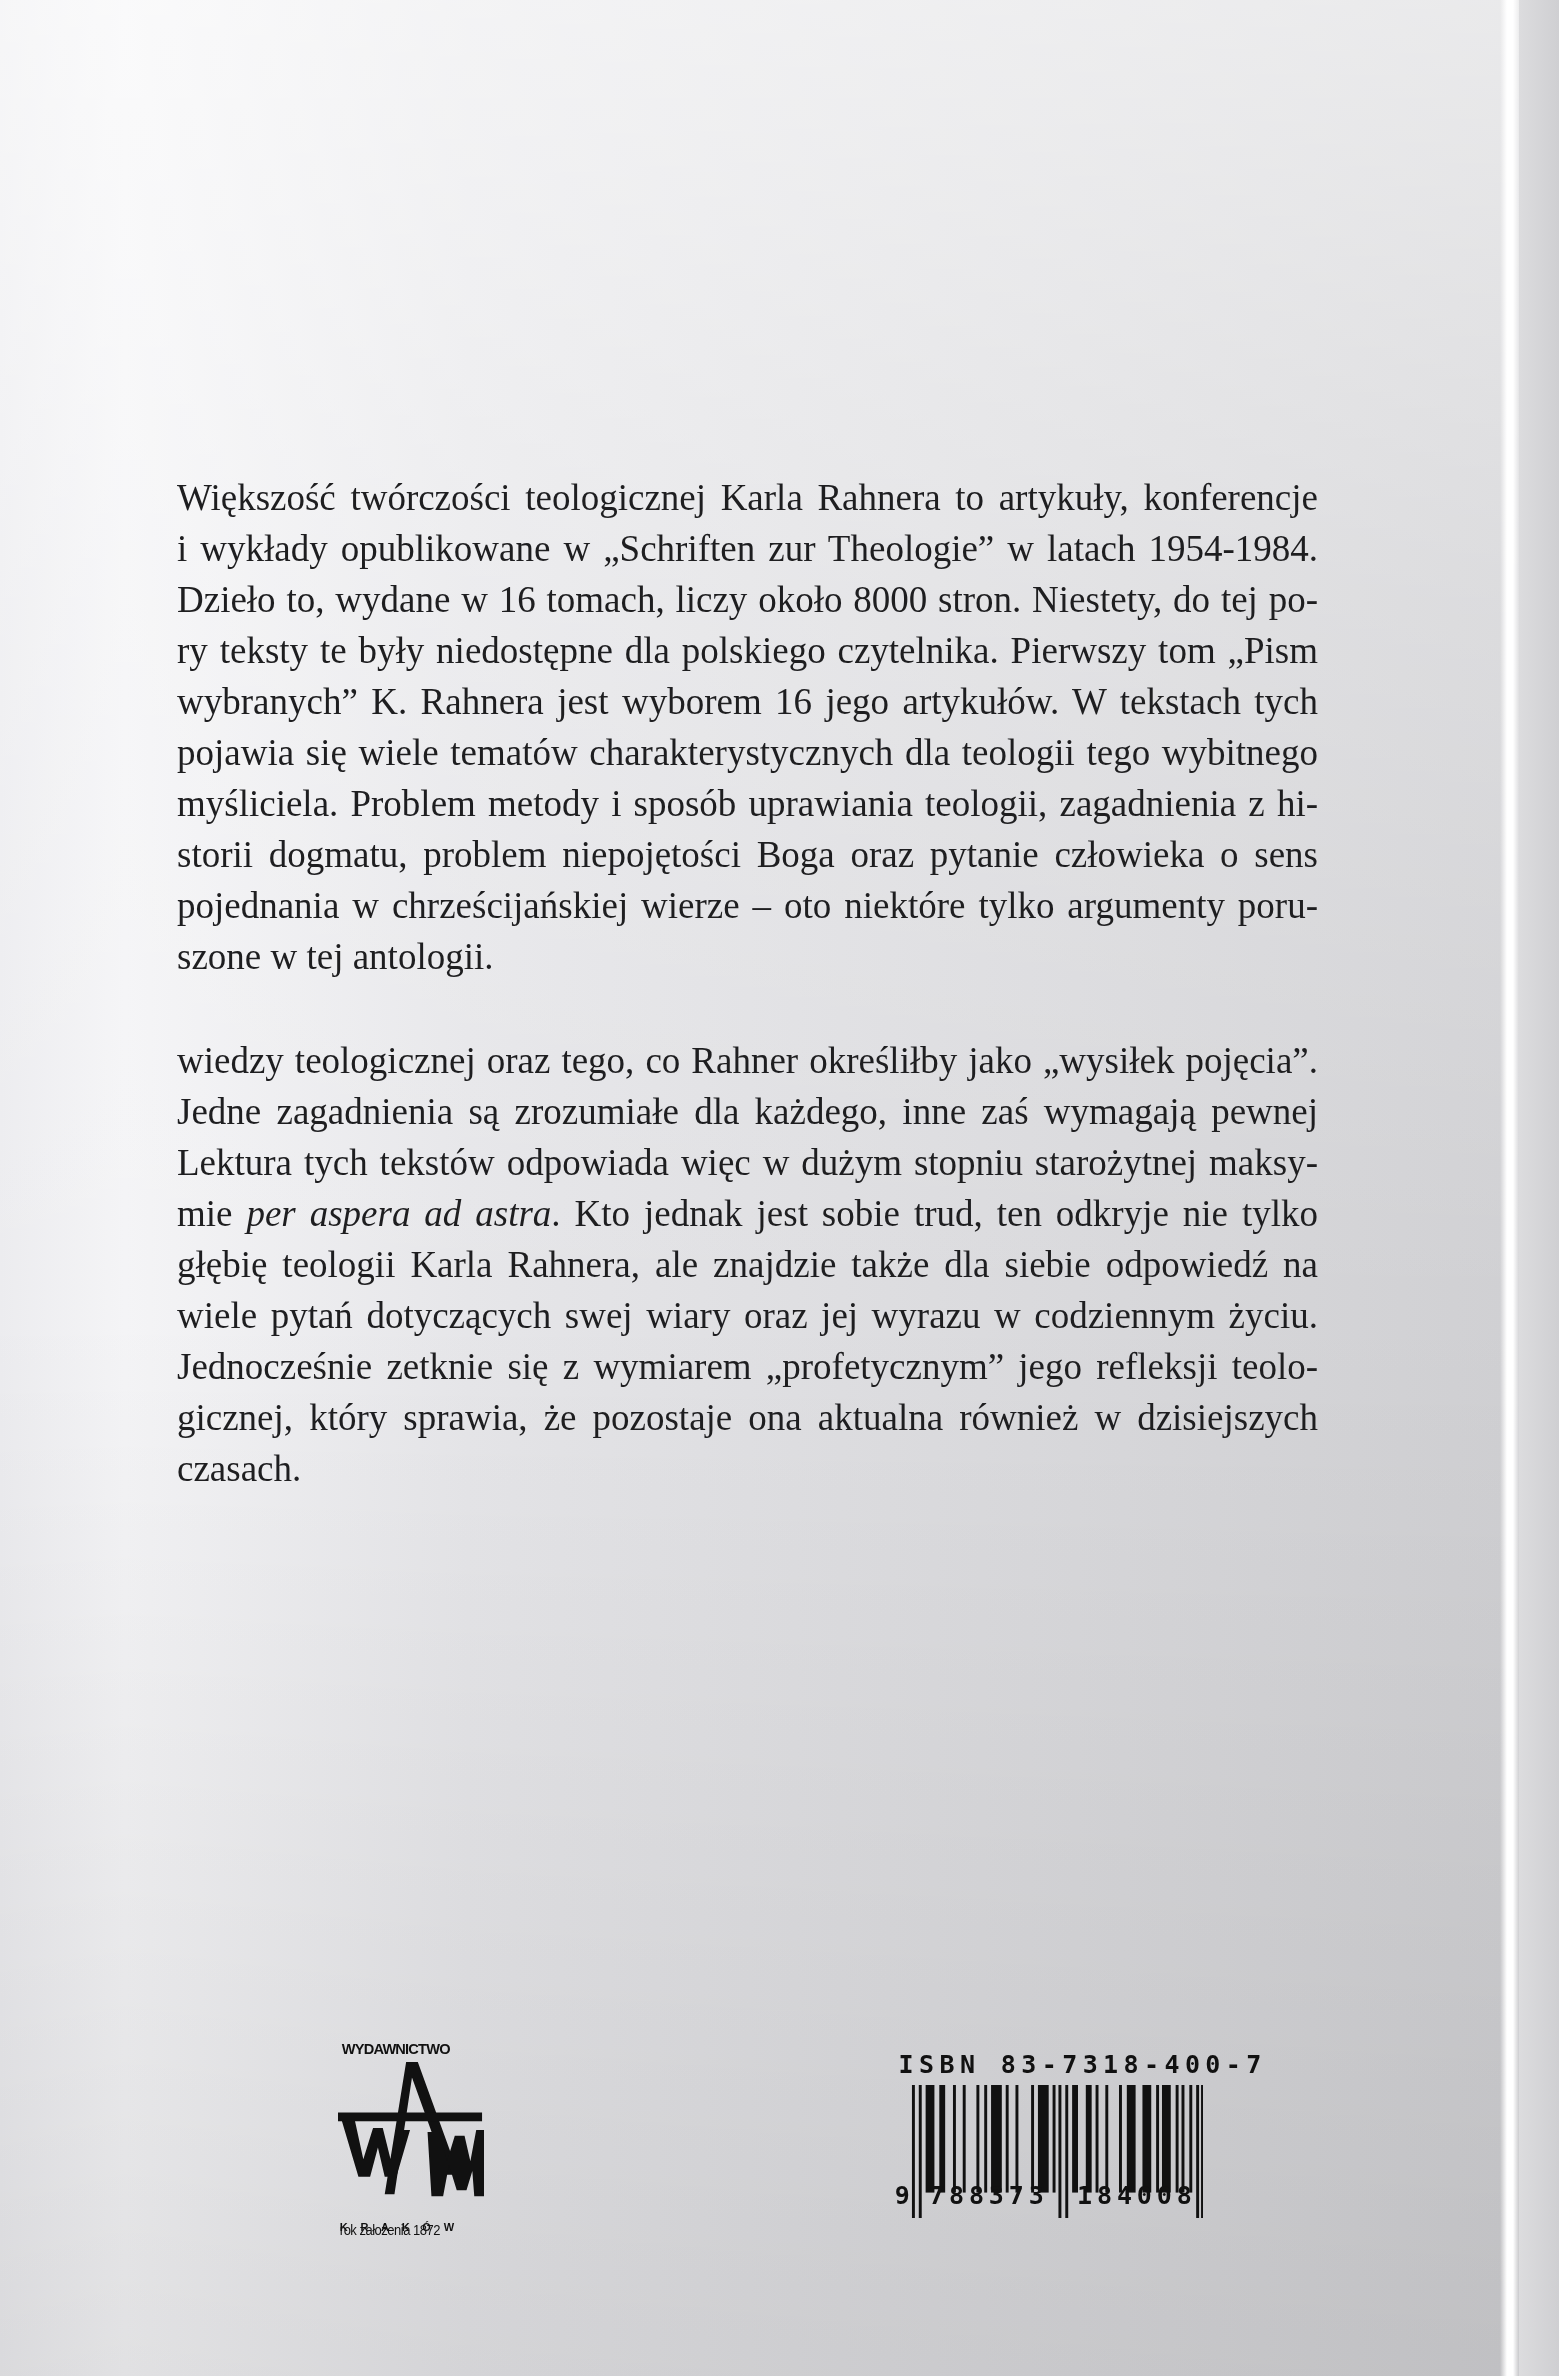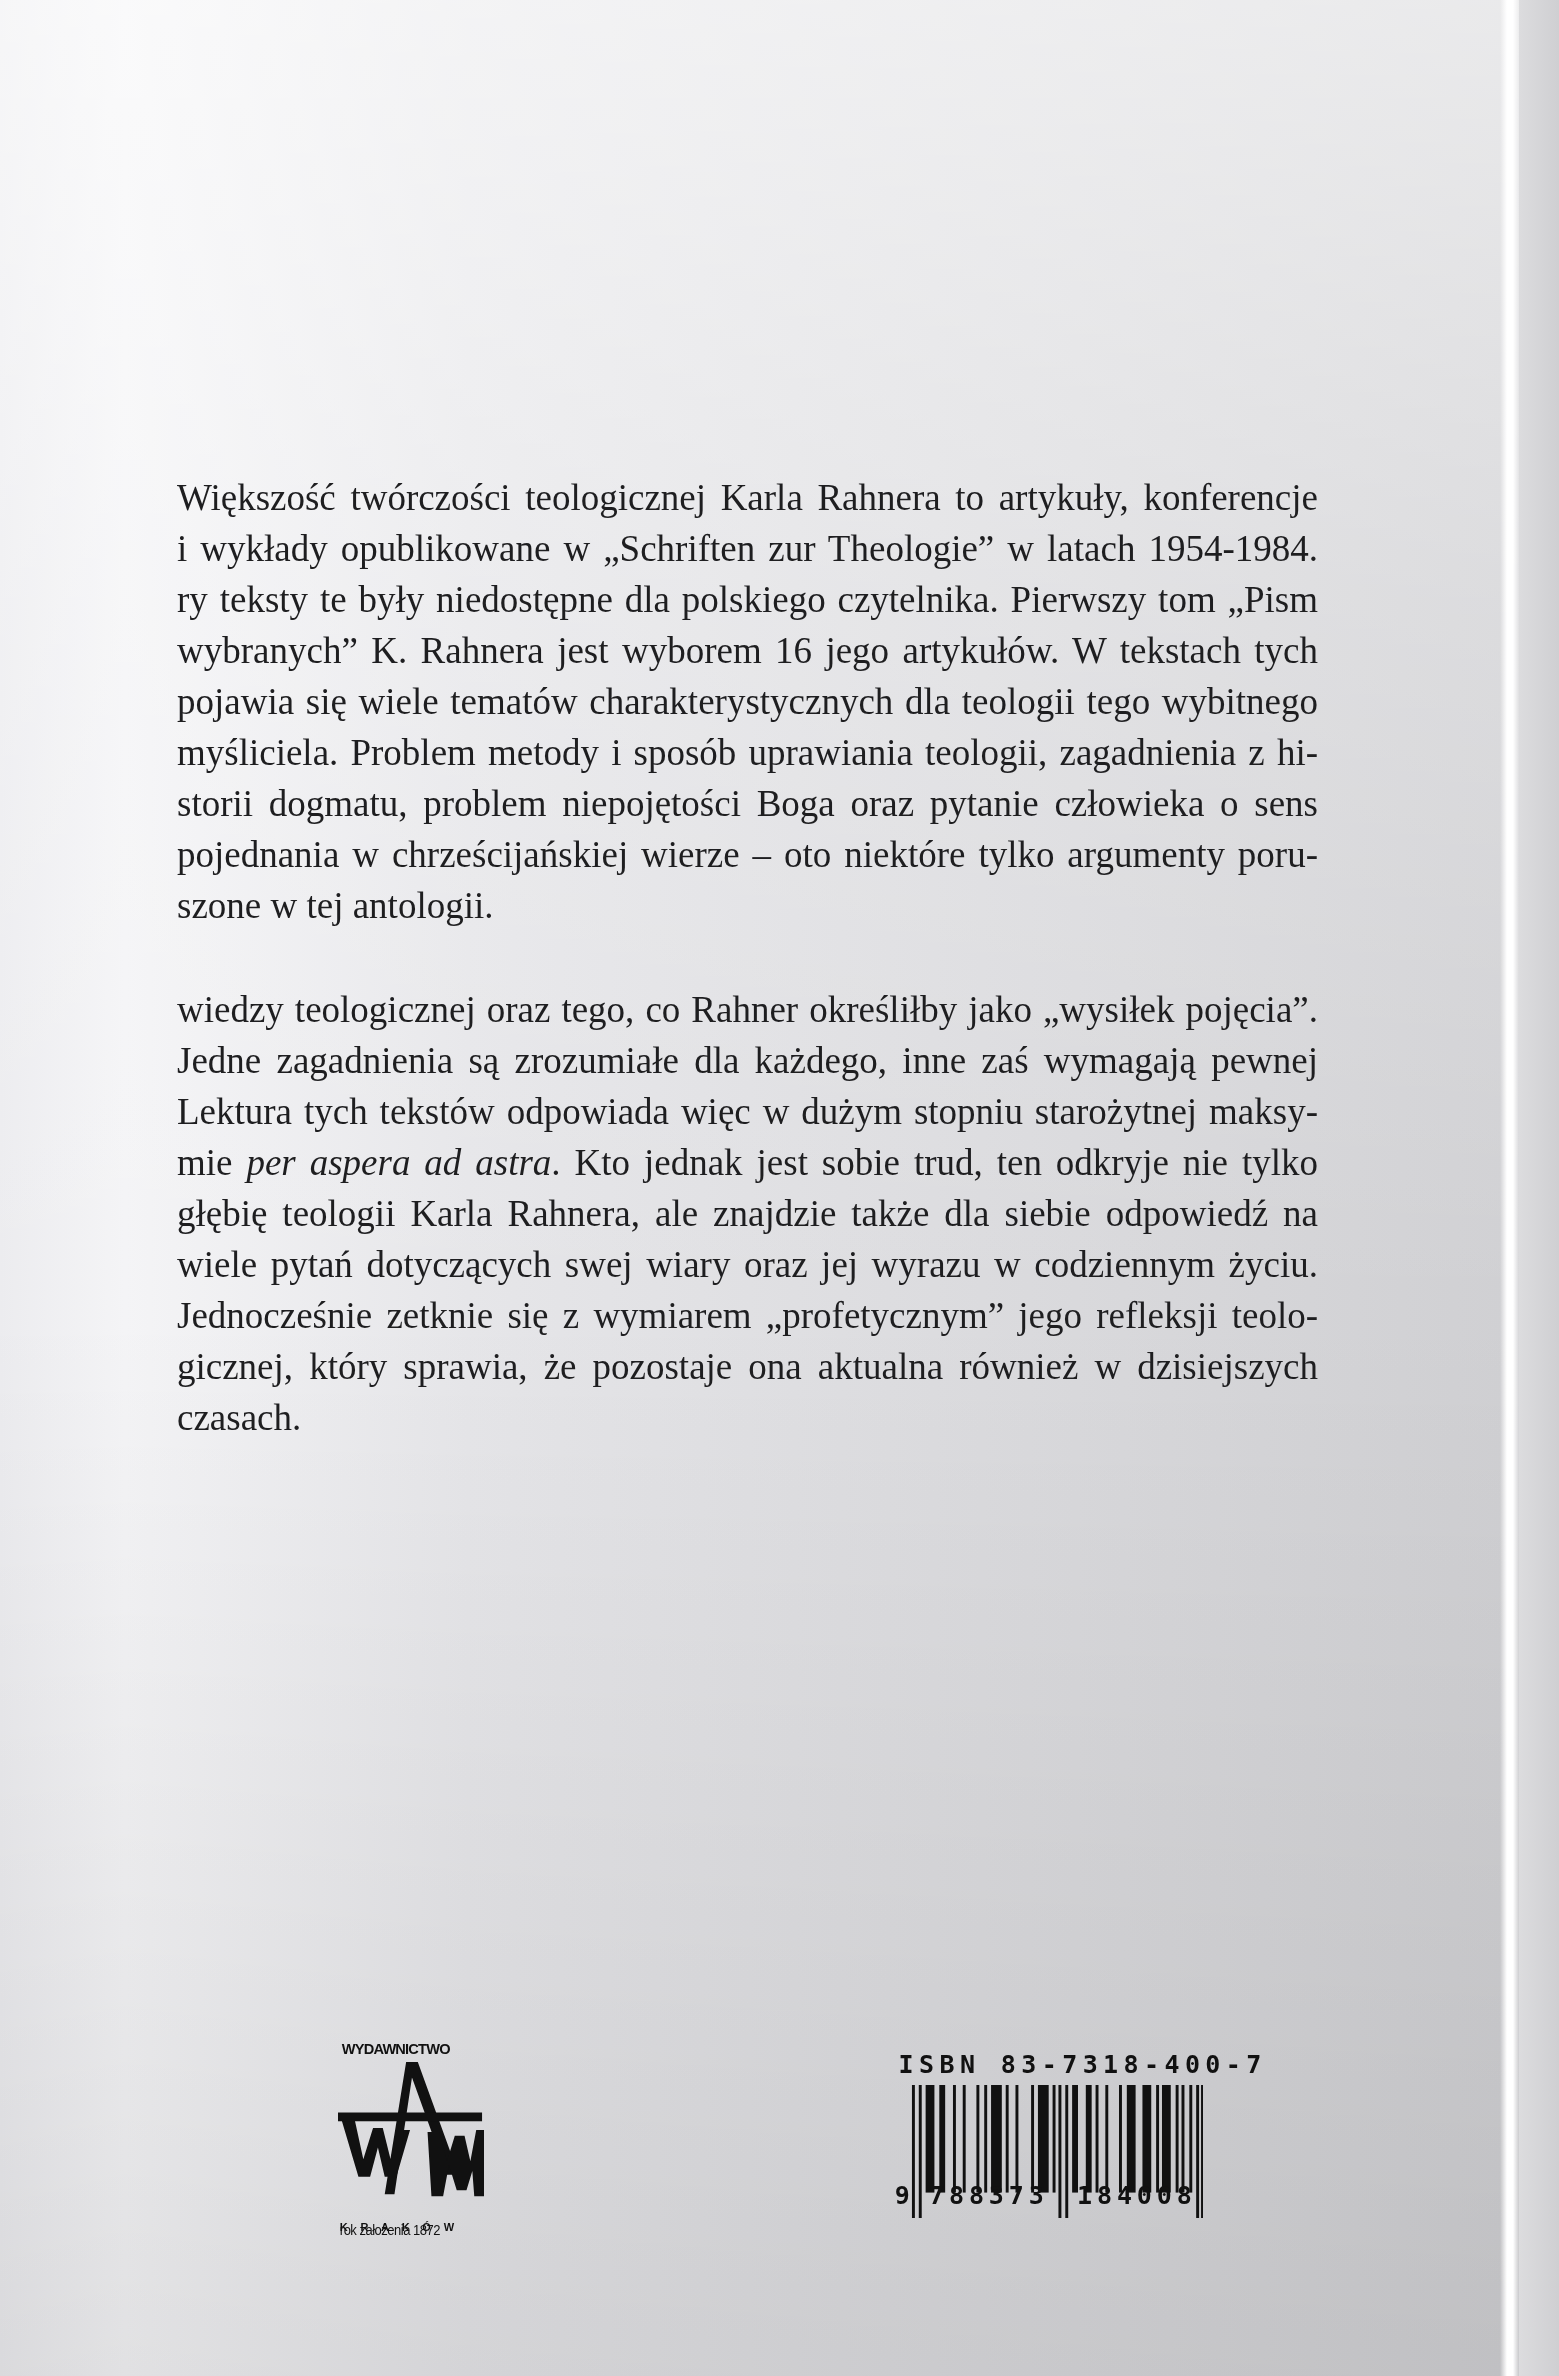--- a/index.html
+++ b/index.html
@@ -145,20 +145,21 @@
 <body>
 
 <div class="cover">
   <div class="spine-highlight"></div>
   <div class="spine-shade"></div>
 
   <div class="blurb">
     <p>
       <span class="line">Większość twórczości teologicznej Karla Rahnera to artykuły, konferencje</span>
       <span class="line">i wykłady opublikowane w „Schriften zur Theologie” w latach 1954-1984.</span>
+      <span class="line">Dzieło to, wydane w 16 tomach, liczy około 8000 stron. Niestety, do tej po-</span>
       <span class="line">ry teksty te były niedostępne dla polskiego czytelnika. Pierwszy tom „Pism</span>
       <span class="line">wybranych” K. Rahnera jest wyborem 16 jego artykułów. W tekstach tych</span>
       <span class="line">pojawia się wiele tematów charakterystycznych dla teologii tego wybitnego</span>
       <span class="line">myśliciela. Problem metody i sposób uprawiania teologii, zagadnienia z hi-</span>
       <span class="line">storii dogmatu, problem niepojętości Boga oraz pytanie człowieka o sens</span>
       <span class="line">pojednania w chrześcijańskiej wierze – oto niektóre tylko argumenty poru-</span>
       <span class="line last">szone w tej antologii.</span>
     </p>
 
     <p class="para2">

